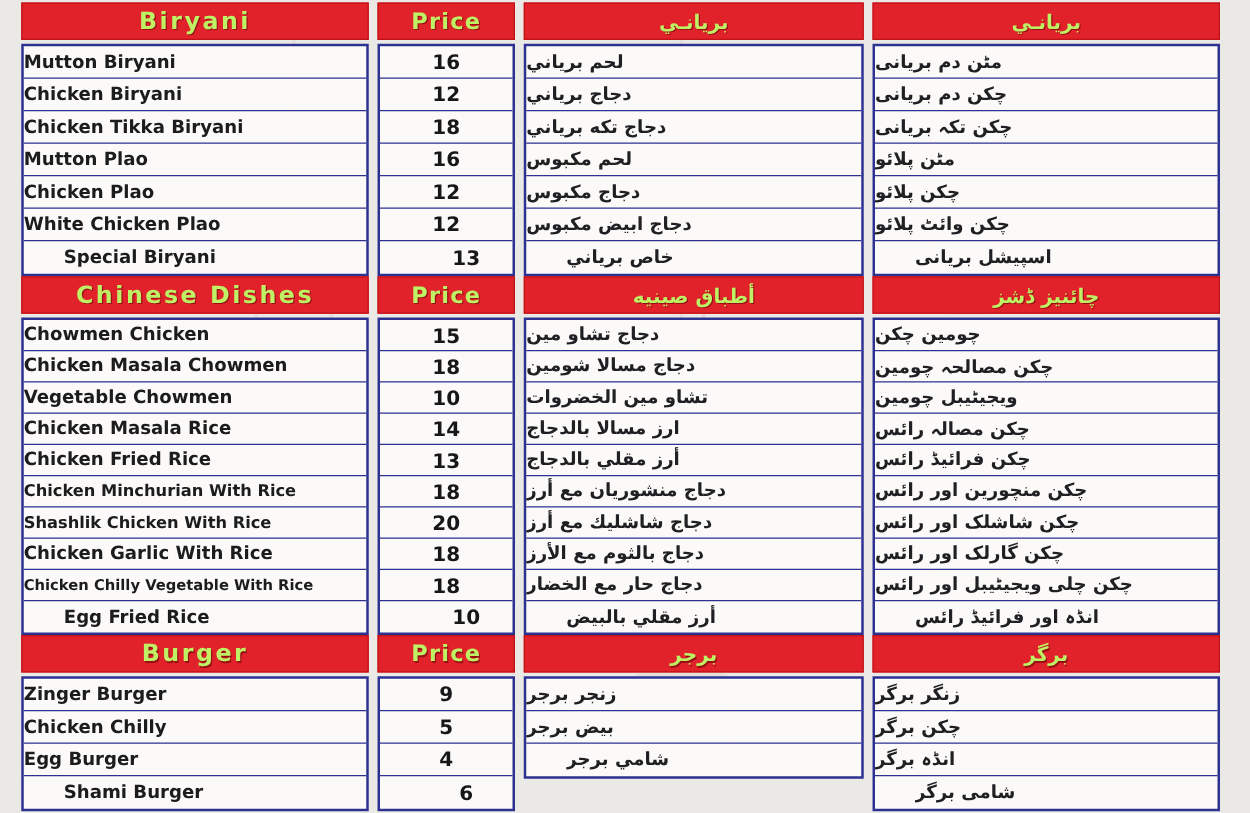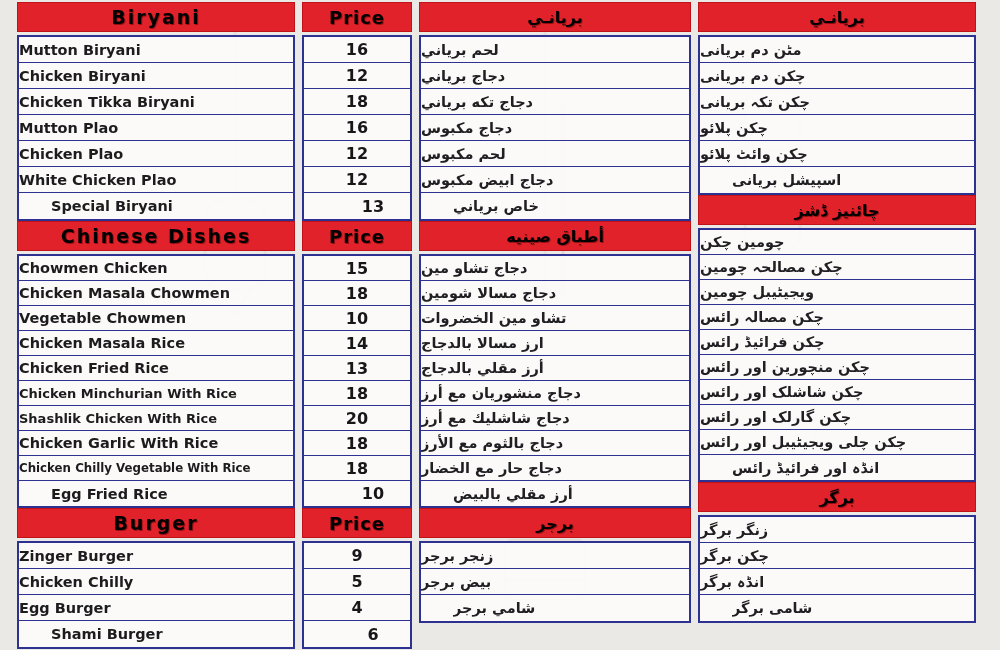--- a/index.html
+++ b/index.html
@@ -25,21 +25,21 @@
   .col { position: relative; z-index: 1; }
   .col-en   { width: 278px; }
   .col-price{ width: 110px; }
   .col-ar   { width: 272px; }
   .col-ur   { width: 278px; }
 
   .sec-header {
     height: 30px;
     background: #e1222a;
     border: 1px solid #c01219;
-    color: #000000;
+    color: #bef264;
     font-weight: bold;
     display: flex; align-items: center; justify-content: center;
     margin-bottom: 3px;
     text-shadow: 1px 1px 0 rgba(90,0,0,.55);
   }
   .col-en .sec-header   { font-size: 19px; letter-spacing: 2px; }
   .col-price .sec-header{ font-size: 18px; letter-spacing: 1px; }
   .col-ar .sec-header, .col-ur .sec-header { font-size: 16px; direction: rtl; }
 
   .rows {
@@ -163,22 +163,22 @@
         <div class="row cell-price">4</div>
         <div class="row cell-price">6</div>
       </div>
     </div>
   <div class="col col-ar">
       <div class="sec-header">بريانـي</div>
       <div class="rows sec-0">
         <div class="row cell-rtl">لحم برياني</div>
         <div class="row cell-rtl">دجاج برياني</div>
         <div class="row cell-rtl">دجاج تكه برياني</div>
+        <div class="row cell-rtl">لحم مكبوس</div>
         <div class="row cell-rtl">دجاج مكبوس</div>
-        <div class="row cell-rtl">لحم مكبوس</div>
         <div class="row cell-rtl">دجاج ابيض مكبوس</div>
         <div class="row cell-rtl">خاص برياني</div>
       </div>
       <div class="sec-header">أطباق صينيه</div>
       <div class="rows sec-1">
         <div class="row cell-rtl">دجاج تشاو مين</div>
         <div class="row cell-rtl">دجاج مسالا شومين</div>
         <div class="row cell-rtl">تشاو مين الخضروات</div>
         <div class="row cell-rtl">ارز مسالا بالدجاج</div>
         <div class="row cell-rtl">أرز مقلي بالدجاج</div>
@@ -194,20 +194,21 @@
         <div class="row cell-rtl">بيض برجر</div>
         <div class="row cell-rtl">شامي برجر</div>
       </div>
     </div>
   <div class="col col-ur">
       <div class="sec-header">بريانـي</div>
       <div class="rows sec-0">
         <div class="row cell-rtl">مٹن دم بریانی</div>
         <div class="row cell-rtl">چکن دم بریانی</div>
         <div class="row cell-rtl">چکن تکہ بریانی</div>
+        <div class="row cell-rtl">مٹن پلائو</div>
         <div class="row cell-rtl">چکن پلائو</div>
         <div class="row cell-rtl">چکن وائٹ پلائو</div>
         <div class="row cell-rtl">اسپیشل بریانی</div>
       </div>
       <div class="sec-header">چائنیز ڈشز</div>
       <div class="rows sec-1">
         <div class="row cell-rtl">چومین چکن</div>
         <div class="row cell-rtl">چکن مصالحہ چومین</div>
         <div class="row cell-rtl">ویجیٹیبل چومین</div>
         <div class="row cell-rtl">چکن مصالہ رائس</div>

